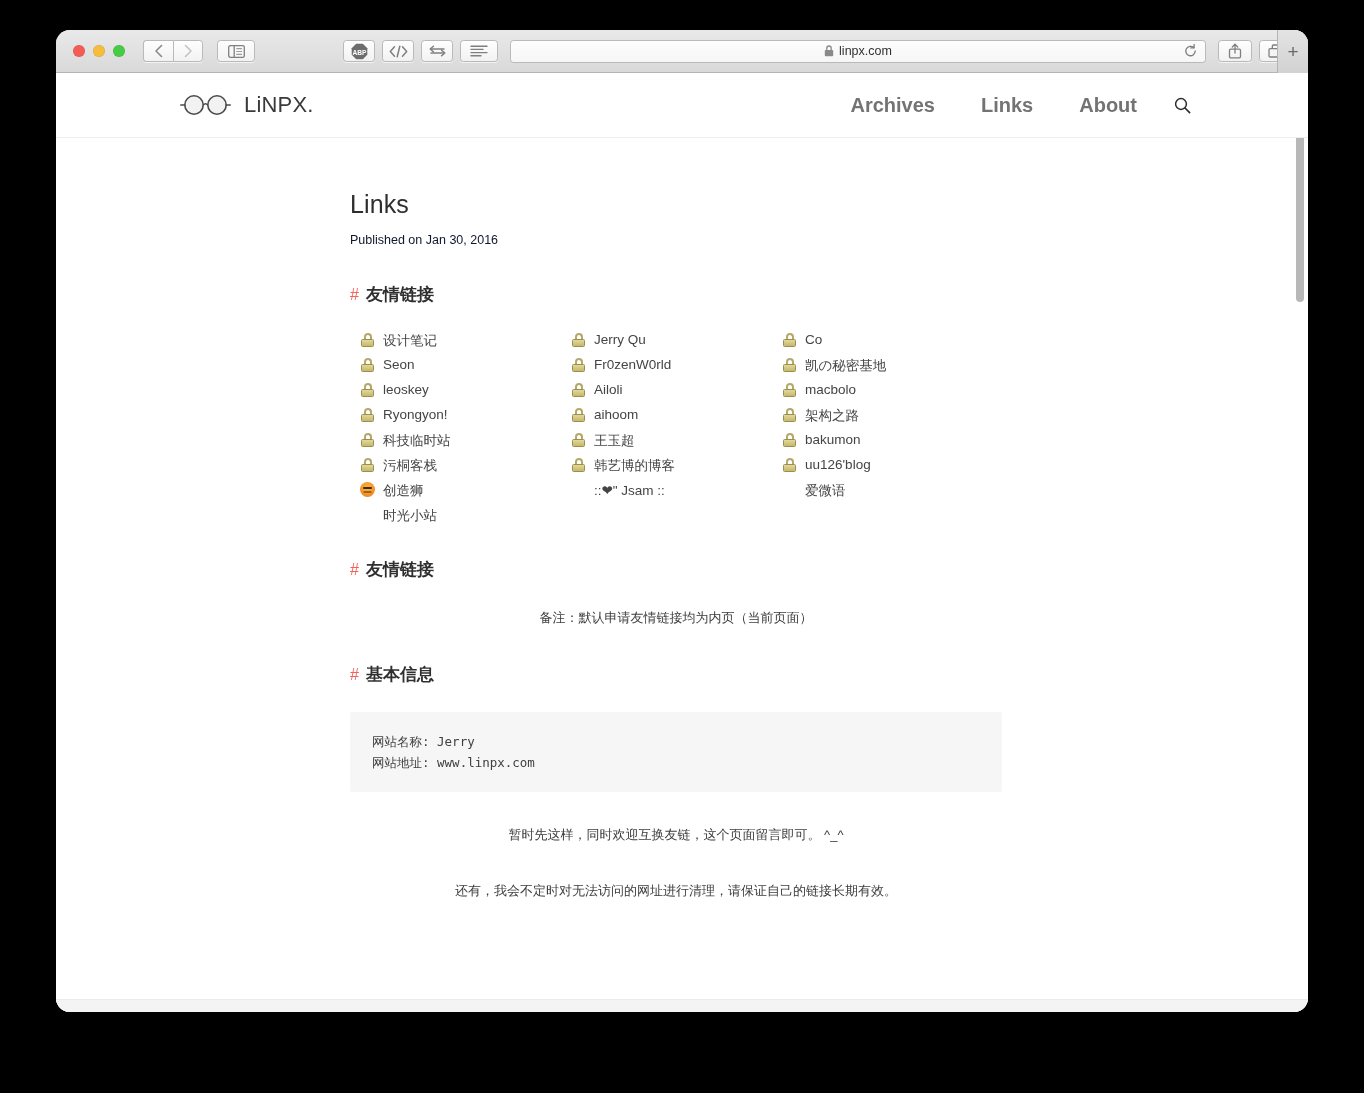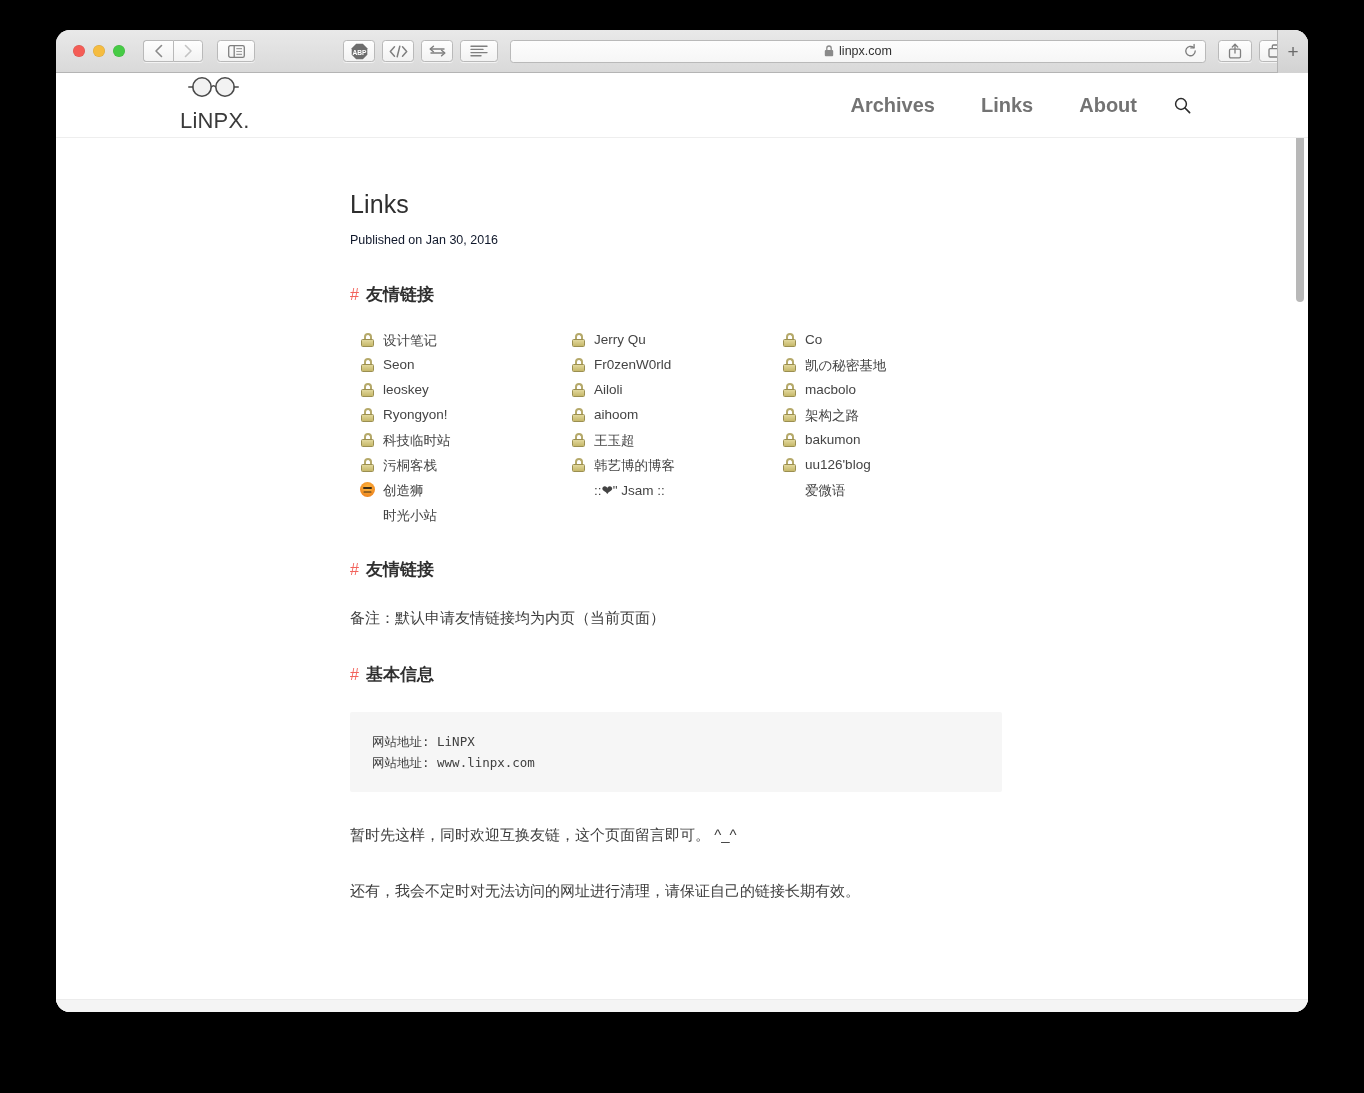--- a/index.html
+++ b/index.html
@@ -142,21 +142,20 @@
     align-items: center;
     padding: 0 0 0 0;
     position: relative;
   }
   #brand {
     position: absolute;
     left: 124px;
     display: flex;
     align-items: center;
     gap: 10px;
-    flex-direction: column;
   }
   #brand-text {
     font-size: 22px;
     color: #3a3a3a;
     letter-spacing: 0.2px;
     font-weight: 400;
   }
   #nav {
     position: absolute;
     right: 117px;
@@ -300,24 +299,25 @@
   }
   #rules-list li::before {
     content: "•";
     position: absolute;
     left: -15px;
     color: #3d3d3d;
     font-size: 14px;
   }
 
   p.body-p {
-    font-size: 15px;
+    font-size: 13px;
     color: #3d3d3d;
     margin: 0 0 34px 0;
     line-height: 22px;
+    text-align: center;
   }
 
   pre#info-block {
     background: #f6f6f6;
     border-radius: 2px;
     margin: 0 0 32px 0;
     padding: 19px 22px;
     font-family: "DejaVu Sans Mono", "Liberation Mono", monospace;
     font-size: 12.5px;
     line-height: 21px;
@@ -596,21 +596,21 @@
           </h2>
 
 
           <p class="body-p">备注：默认申请友情链接均为内页（当前页面）</p>
 
           <h2 class="section-h">
             <span class="hash">#</span>
             <span>基本信息</span>
           </h2>
 
-          <pre id="info-block">网站地址: LiNPX
+          <pre id="info-block">网站名称: Jerry
 网站地址: www.linpx.com</pre>
 
           <p class="body-p">暂时先这样，同时欢迎互换友链，这个页面留言即可。 ^_^</p>
           <p class="body-p">还有，我会不定时对无法访问的网址进行清理，请保证自己的链接长期有效。</p>
 
         </div>
       </div>
 
       <div id="bottom-strip"></div>
     </div>

